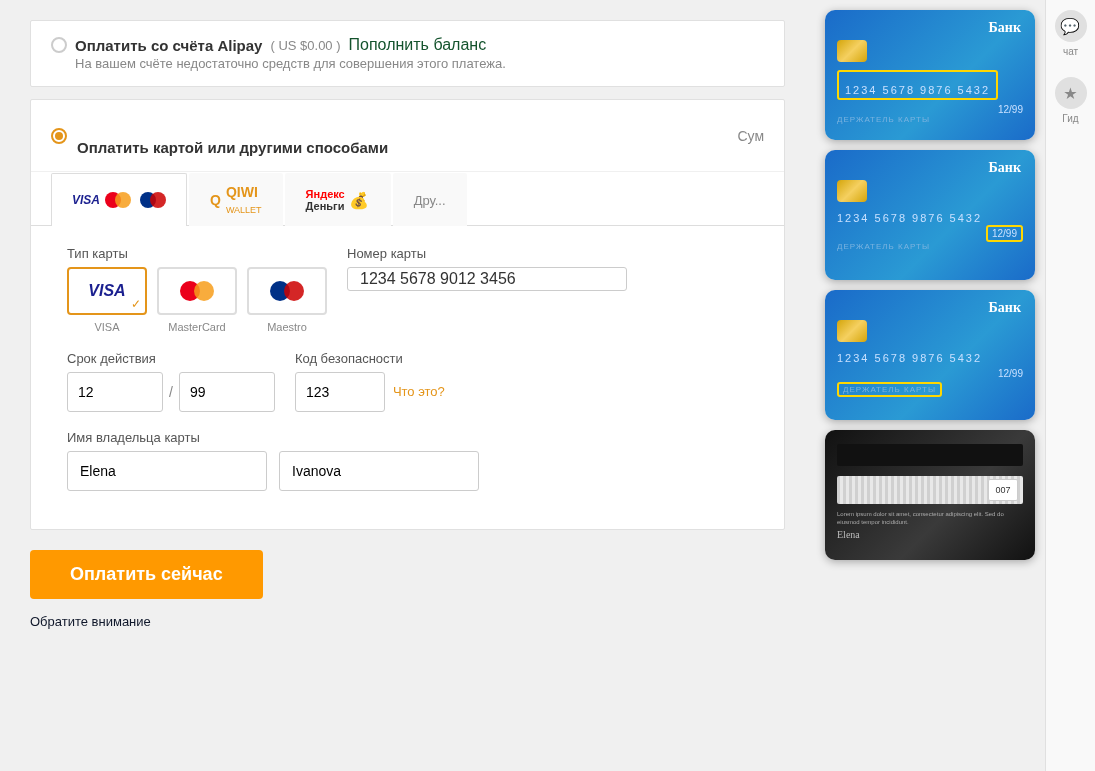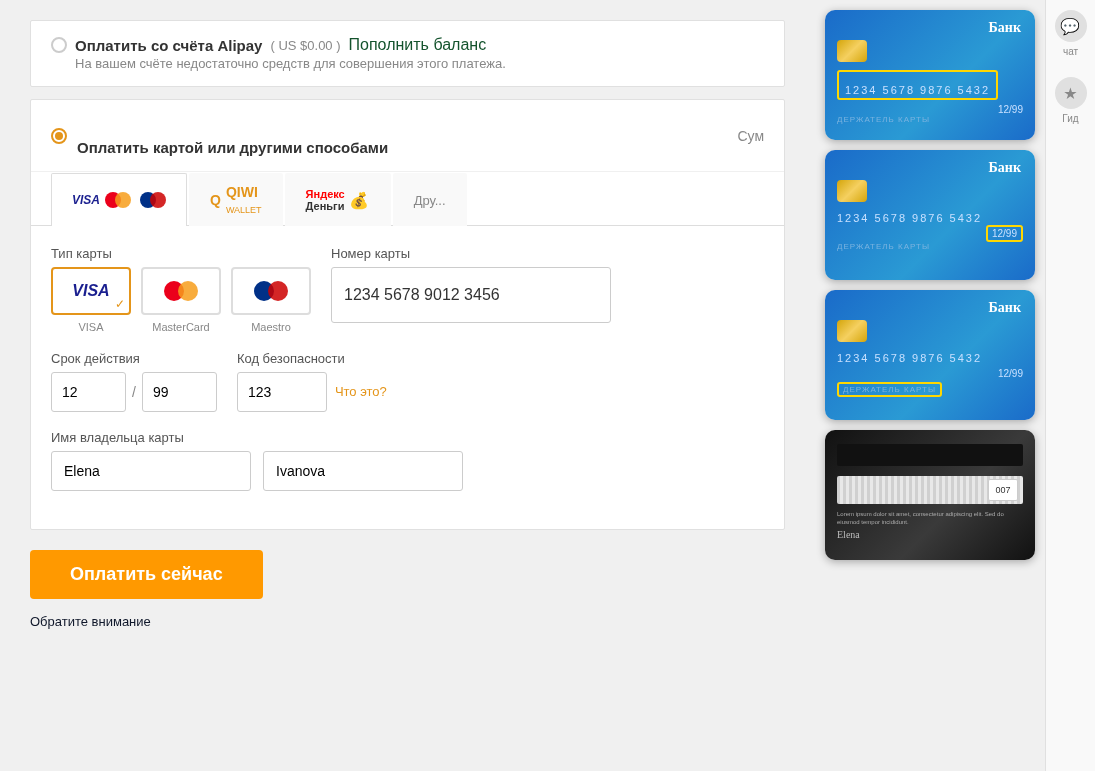--- a/index.html
+++ b/index.html
@@ -165,21 +165,21 @@
     .yandex-logo {
       color: #f00;
       font-size: 11px;
       font-weight: bold;
     }
     .tab-other {
       color: #888;
     }
     
     .card-form {
-      padding: 20px 20px 20px 20px;
+      padding: 20px 20px 20px 36px;
     }
     .form-row {
       display: flex;
       gap: 20px;
       margin-bottom: 18px;
       align-items: flex-start;
     }
     .form-group {
       display: flex;
       flex-direction: column;
@@ -225,31 +225,31 @@
     .checkmark {
       position: absolute;
       bottom: 2px;
       right: 4px;
       color: #e4951a;
       font-size: 12px;
     }
     
     .card-number-input {
       width: 280px;
-      height: 56px;
+      height: 24px;
       border: 1px solid #ccc;
       border-radius: 3px;
       padding: 8px 12px;
       font-size: 16px;
       color: #333;
       outline: none;
     }
     
     .expiry-input {
-      width: 75px;
+      width: 96px;
       height: 40px;
       border: 1px solid #ccc;
       border-radius: 3px;
       padding: 8px 10px;
       font-size: 14px;
       outline: none;
     }
     .expiry-separator {
       line-height: 40px;
       color: #888;

